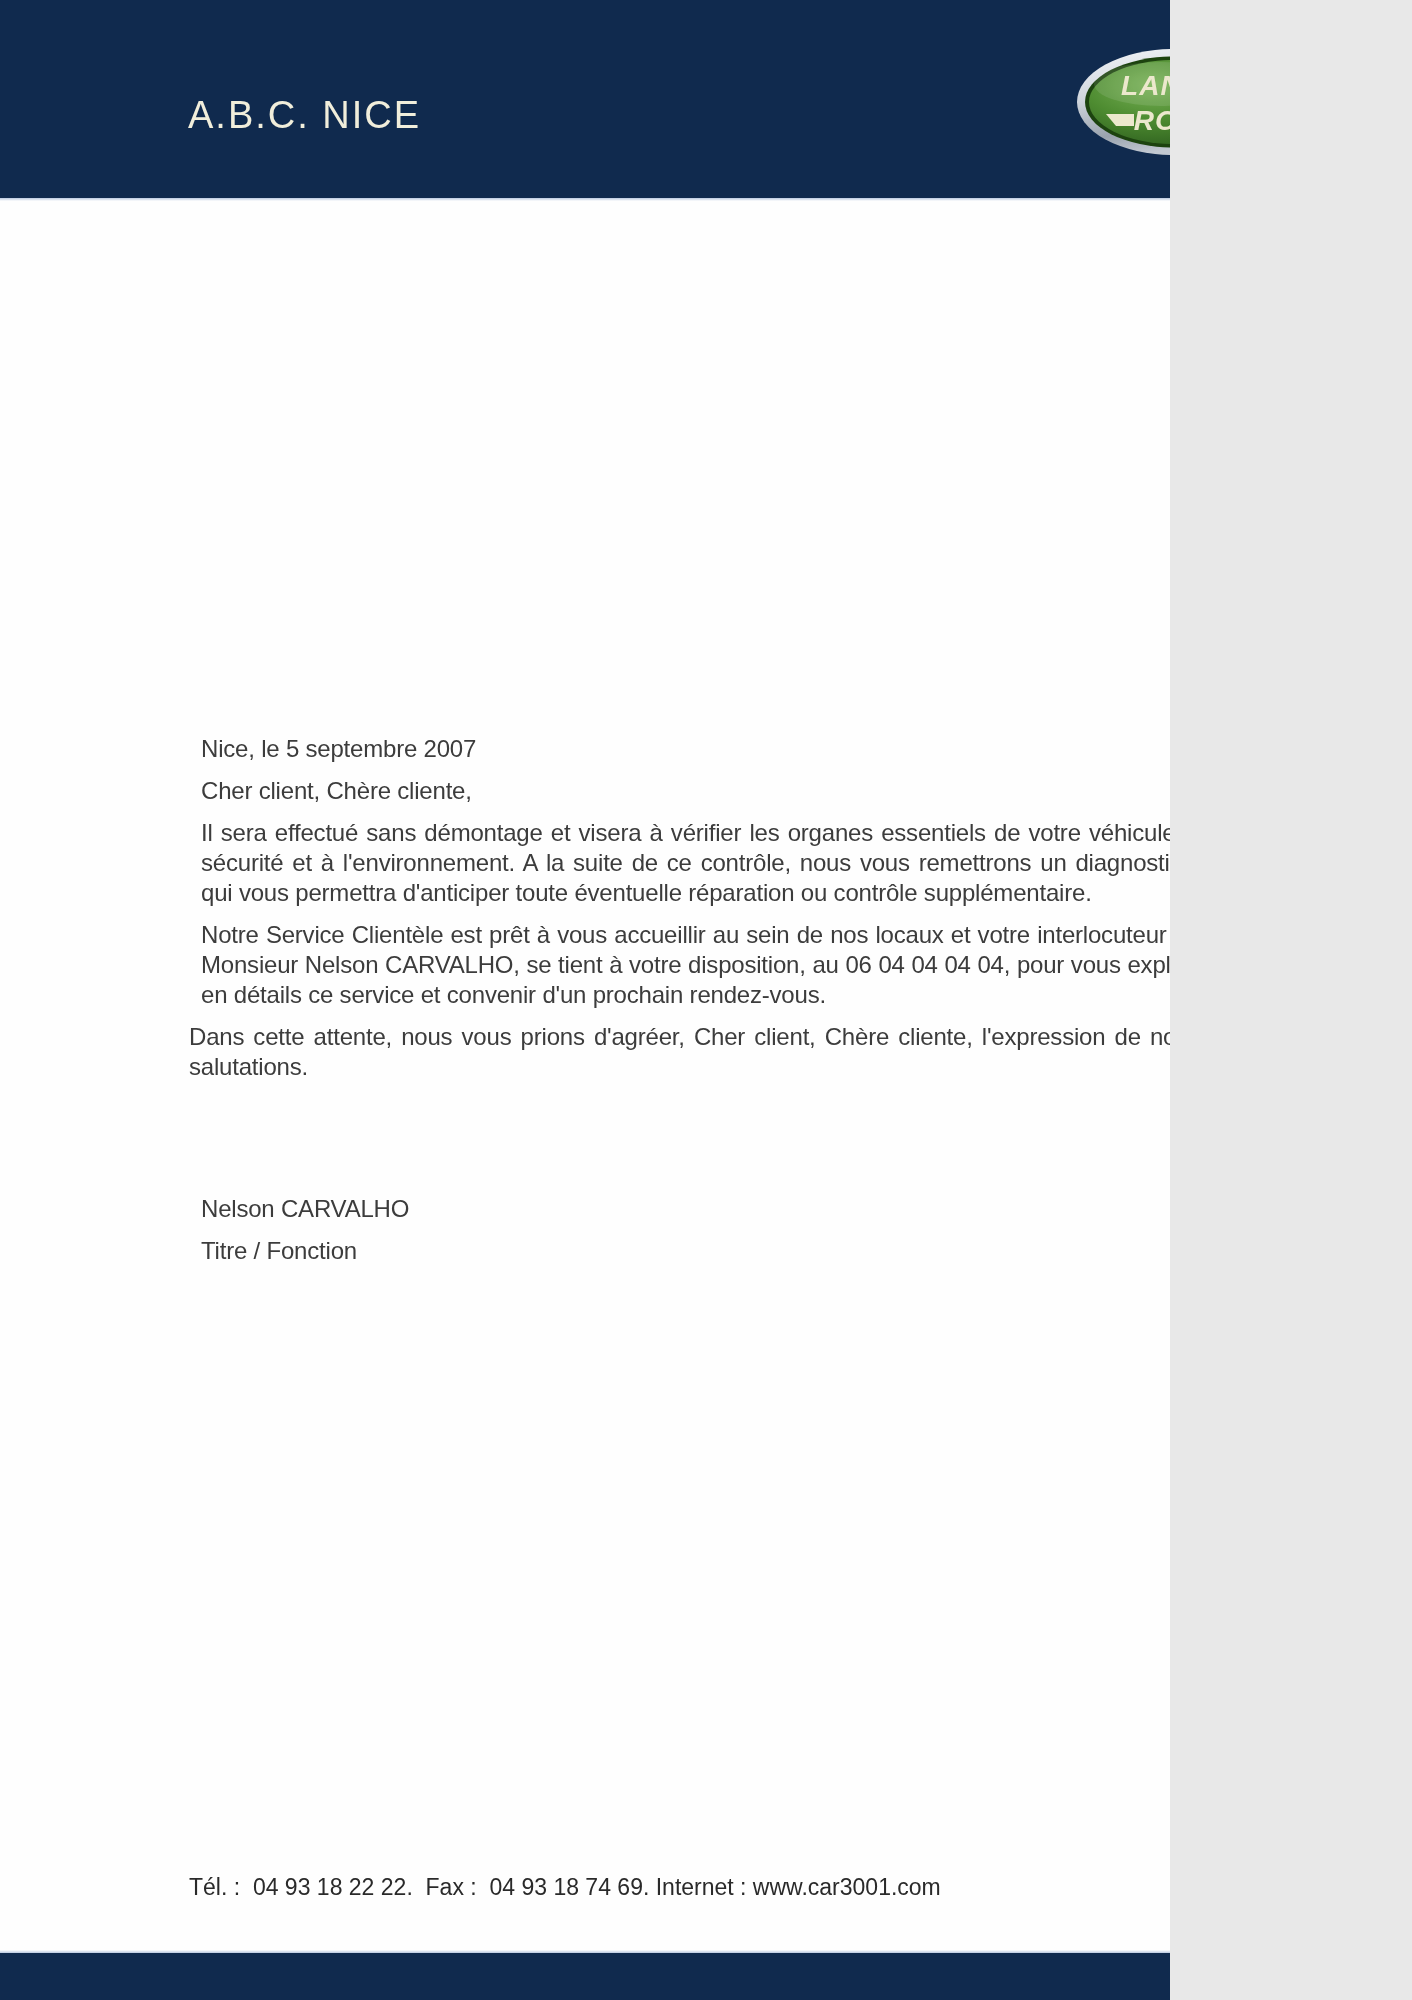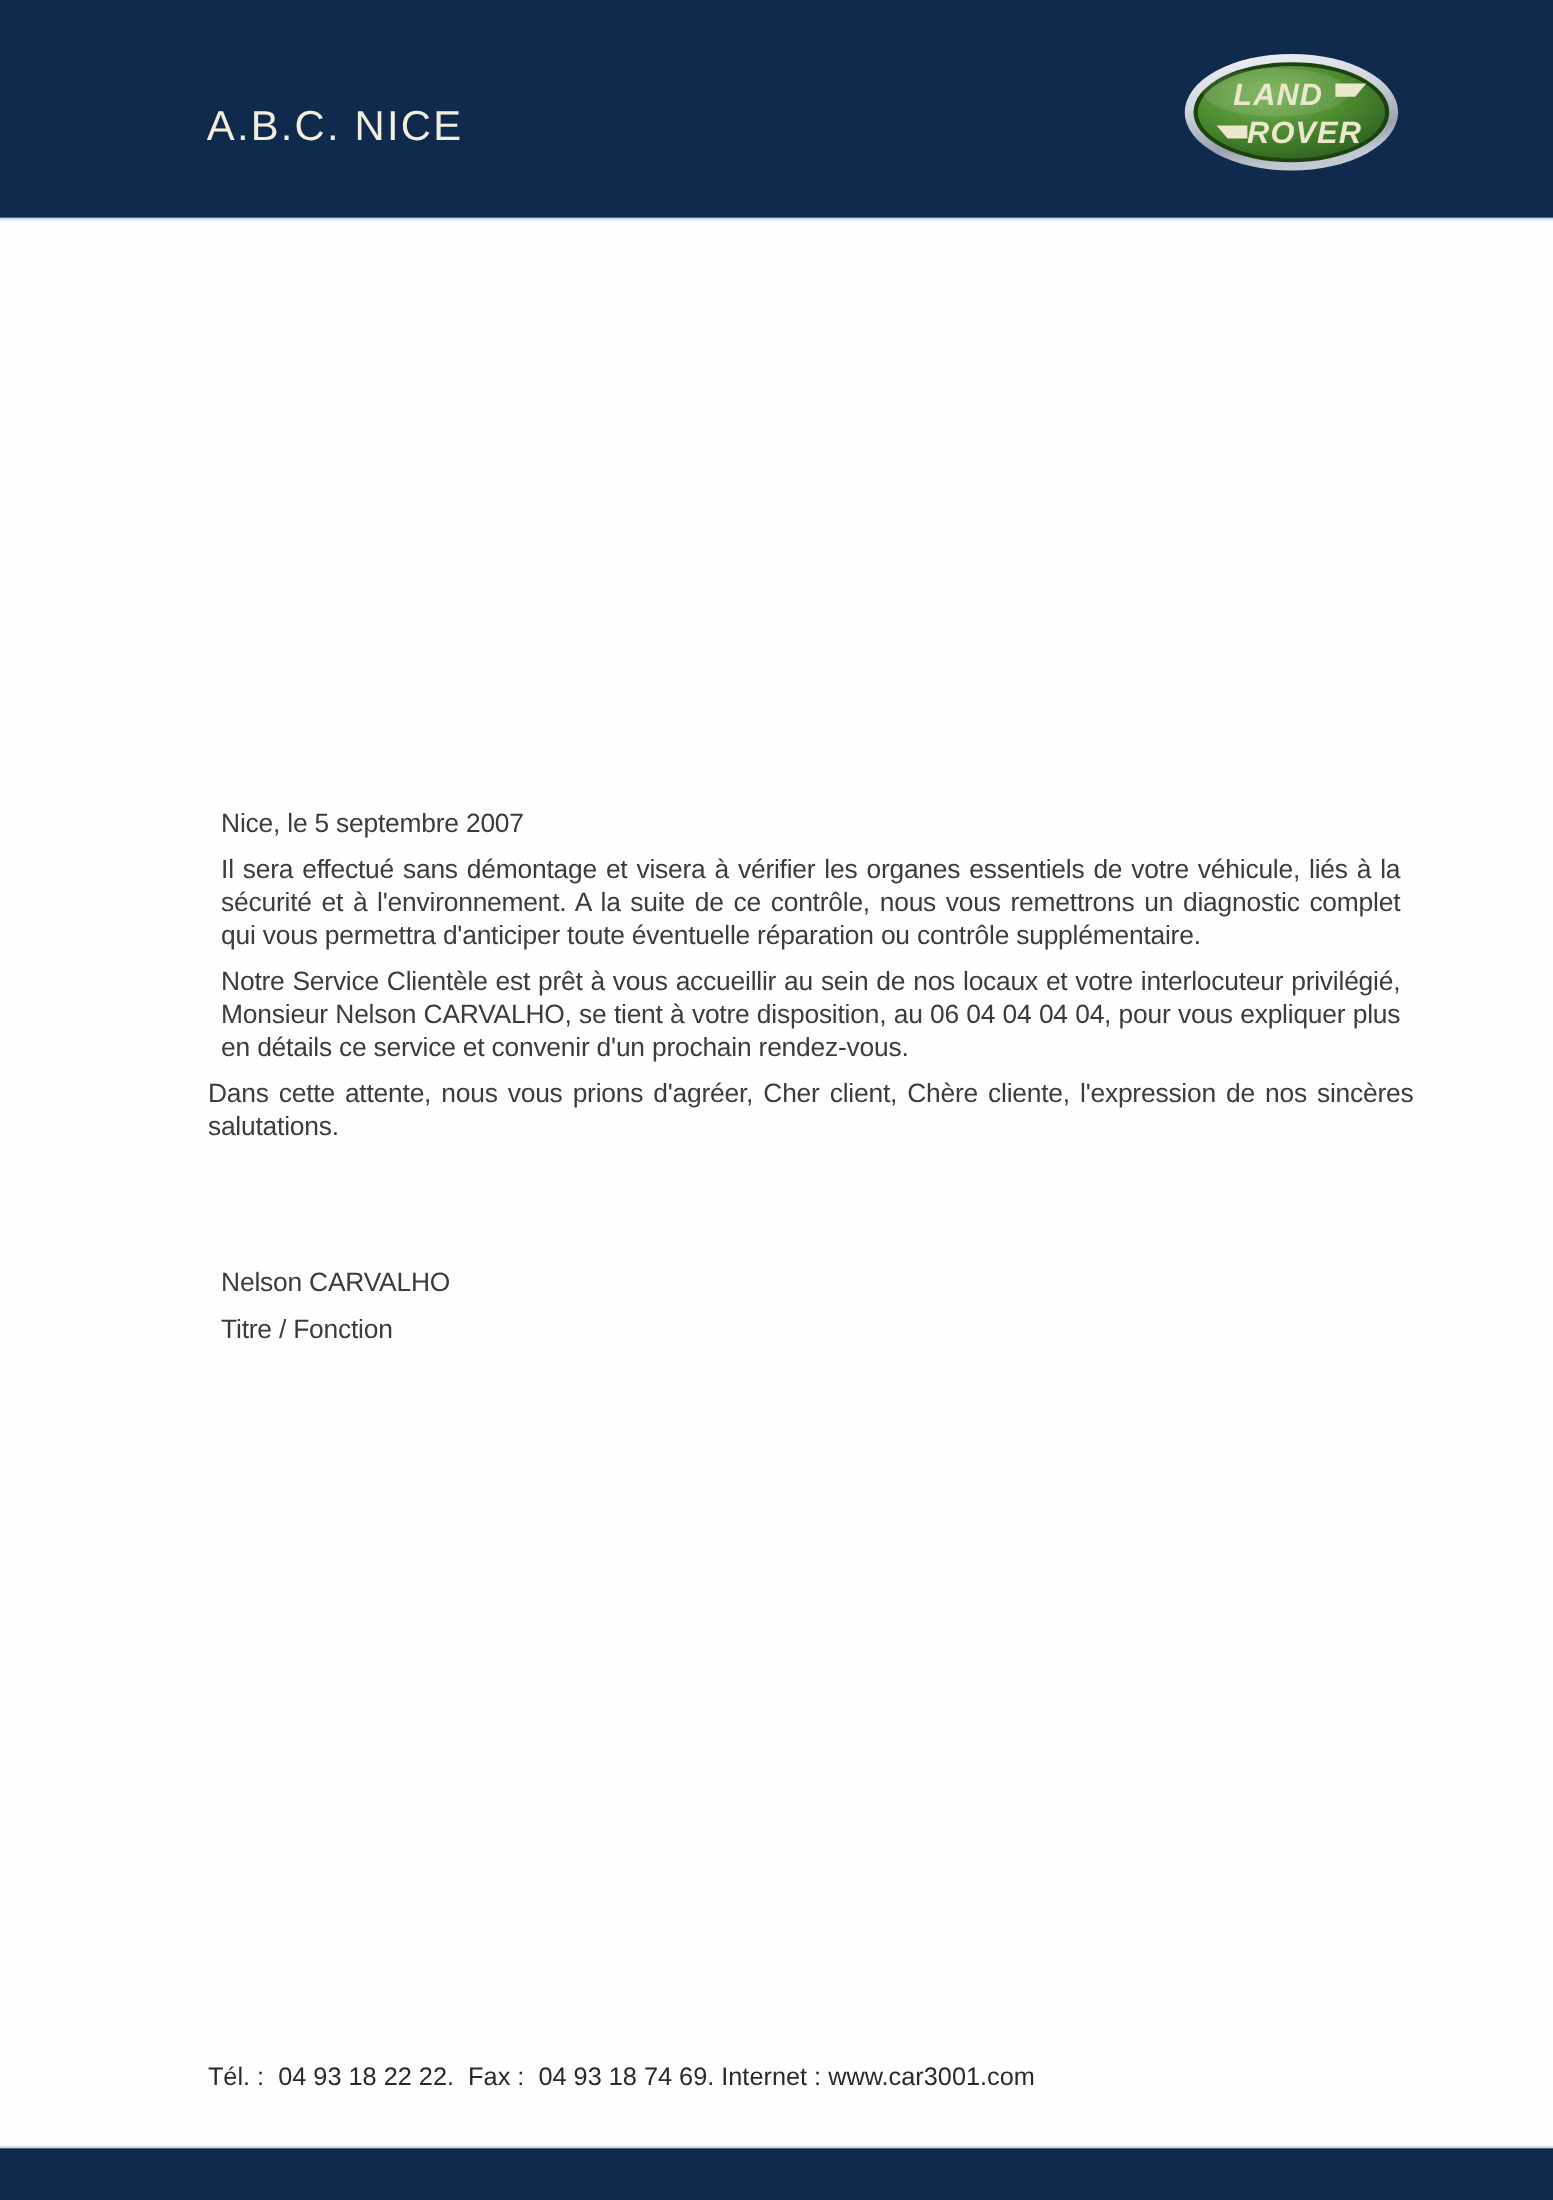--- a/index.html
+++ b/index.html
@@ -1,21 +1,22 @@
 <!DOCTYPE html>
 <html><head>
 <meta charset="utf-8">
 <style>
   html,body{margin:0;padding:0;background:#e8e8e8;}
   .page{
     position:relative;
-    width:1412px;height:2000px;
+    width:1160px;height:2000px;
     background:#fefefe;
     overflow:hidden;
     font-family:"Liberation Sans","DejaVu Sans",sans-serif;
+    padding-left:10px;
   }
   
   .band-top{
     position:absolute;left:0;top:0;width:1412px;height:198px;
     background:#102a4e;
   }
   .band-top-edge{
     position:absolute;left:0;top:198px;width:1412px;height:3px;
     background:linear-gradient(#b9c8e0,#fefefe);
   }
@@ -90,20 +91,21 @@
       <text x="86" y="47" text-anchor="middle" font-family="Liberation Sans, DejaVu Sans, sans-serif" font-size="28" font-style="italic" font-weight="bold" fill="#ece8cd" letter-spacing="1">LAND</text>
       <polygon points="138,28 166,28 156,40 138,40" fill="#ece8cd"></polygon>
       <text x="110" y="82" text-anchor="middle" font-family="Liberation Sans, DejaVu Sans, sans-serif" font-size="28" font-style="italic" font-weight="bold" fill="#ece8cd" letter-spacing="1">ROVER</text>
       <polygon points="58,66 30,66 40,78 58,78" fill="#ece8cd"></polygon>
     </svg>
   </div>
   <div class="band-top-edge"></div>
 
   <div class="letter">
     <p class="date-line">Nice, le 5 septembre 2007</p>
+    <p class="greeting">Cher client, Chère cliente,</p>
 
     <p class="para"><span>Il sera effectué sans démontage et visera à vérifier les organes essentiels de votre véhicule, liés à la sécurité et à l'environnement. A la suite de ce contrôle, nous vous remettrons un diagnostic complet qui vous permettra d'anticiper toute éventuelle réparation ou contrôle supplémentaire.</span></p>
     <p class="para"><span>Notre Service Clientèle est prêt à vous accueillir au sein de nos locaux et votre interlocuteur privilégié, Monsieur Nelson CARVALHO, se tient à votre disposition, au 06 04 04 04 04, pour vous expliquer plus en détails ce service et convenir d'un prochain rendez-vous.</span></p>
     <p class="para closing"><span>Dans cette attente, nous vous prions d'agréer, Cher client, Chère cliente, l'expression de nos sincères salutations.</span></p>
 
     <p class="sig-name">Nelson CARVALHO</p>
     <p class="sig-title">Titre / Fonction</p>
   </div>
 
   <div class="footer">

